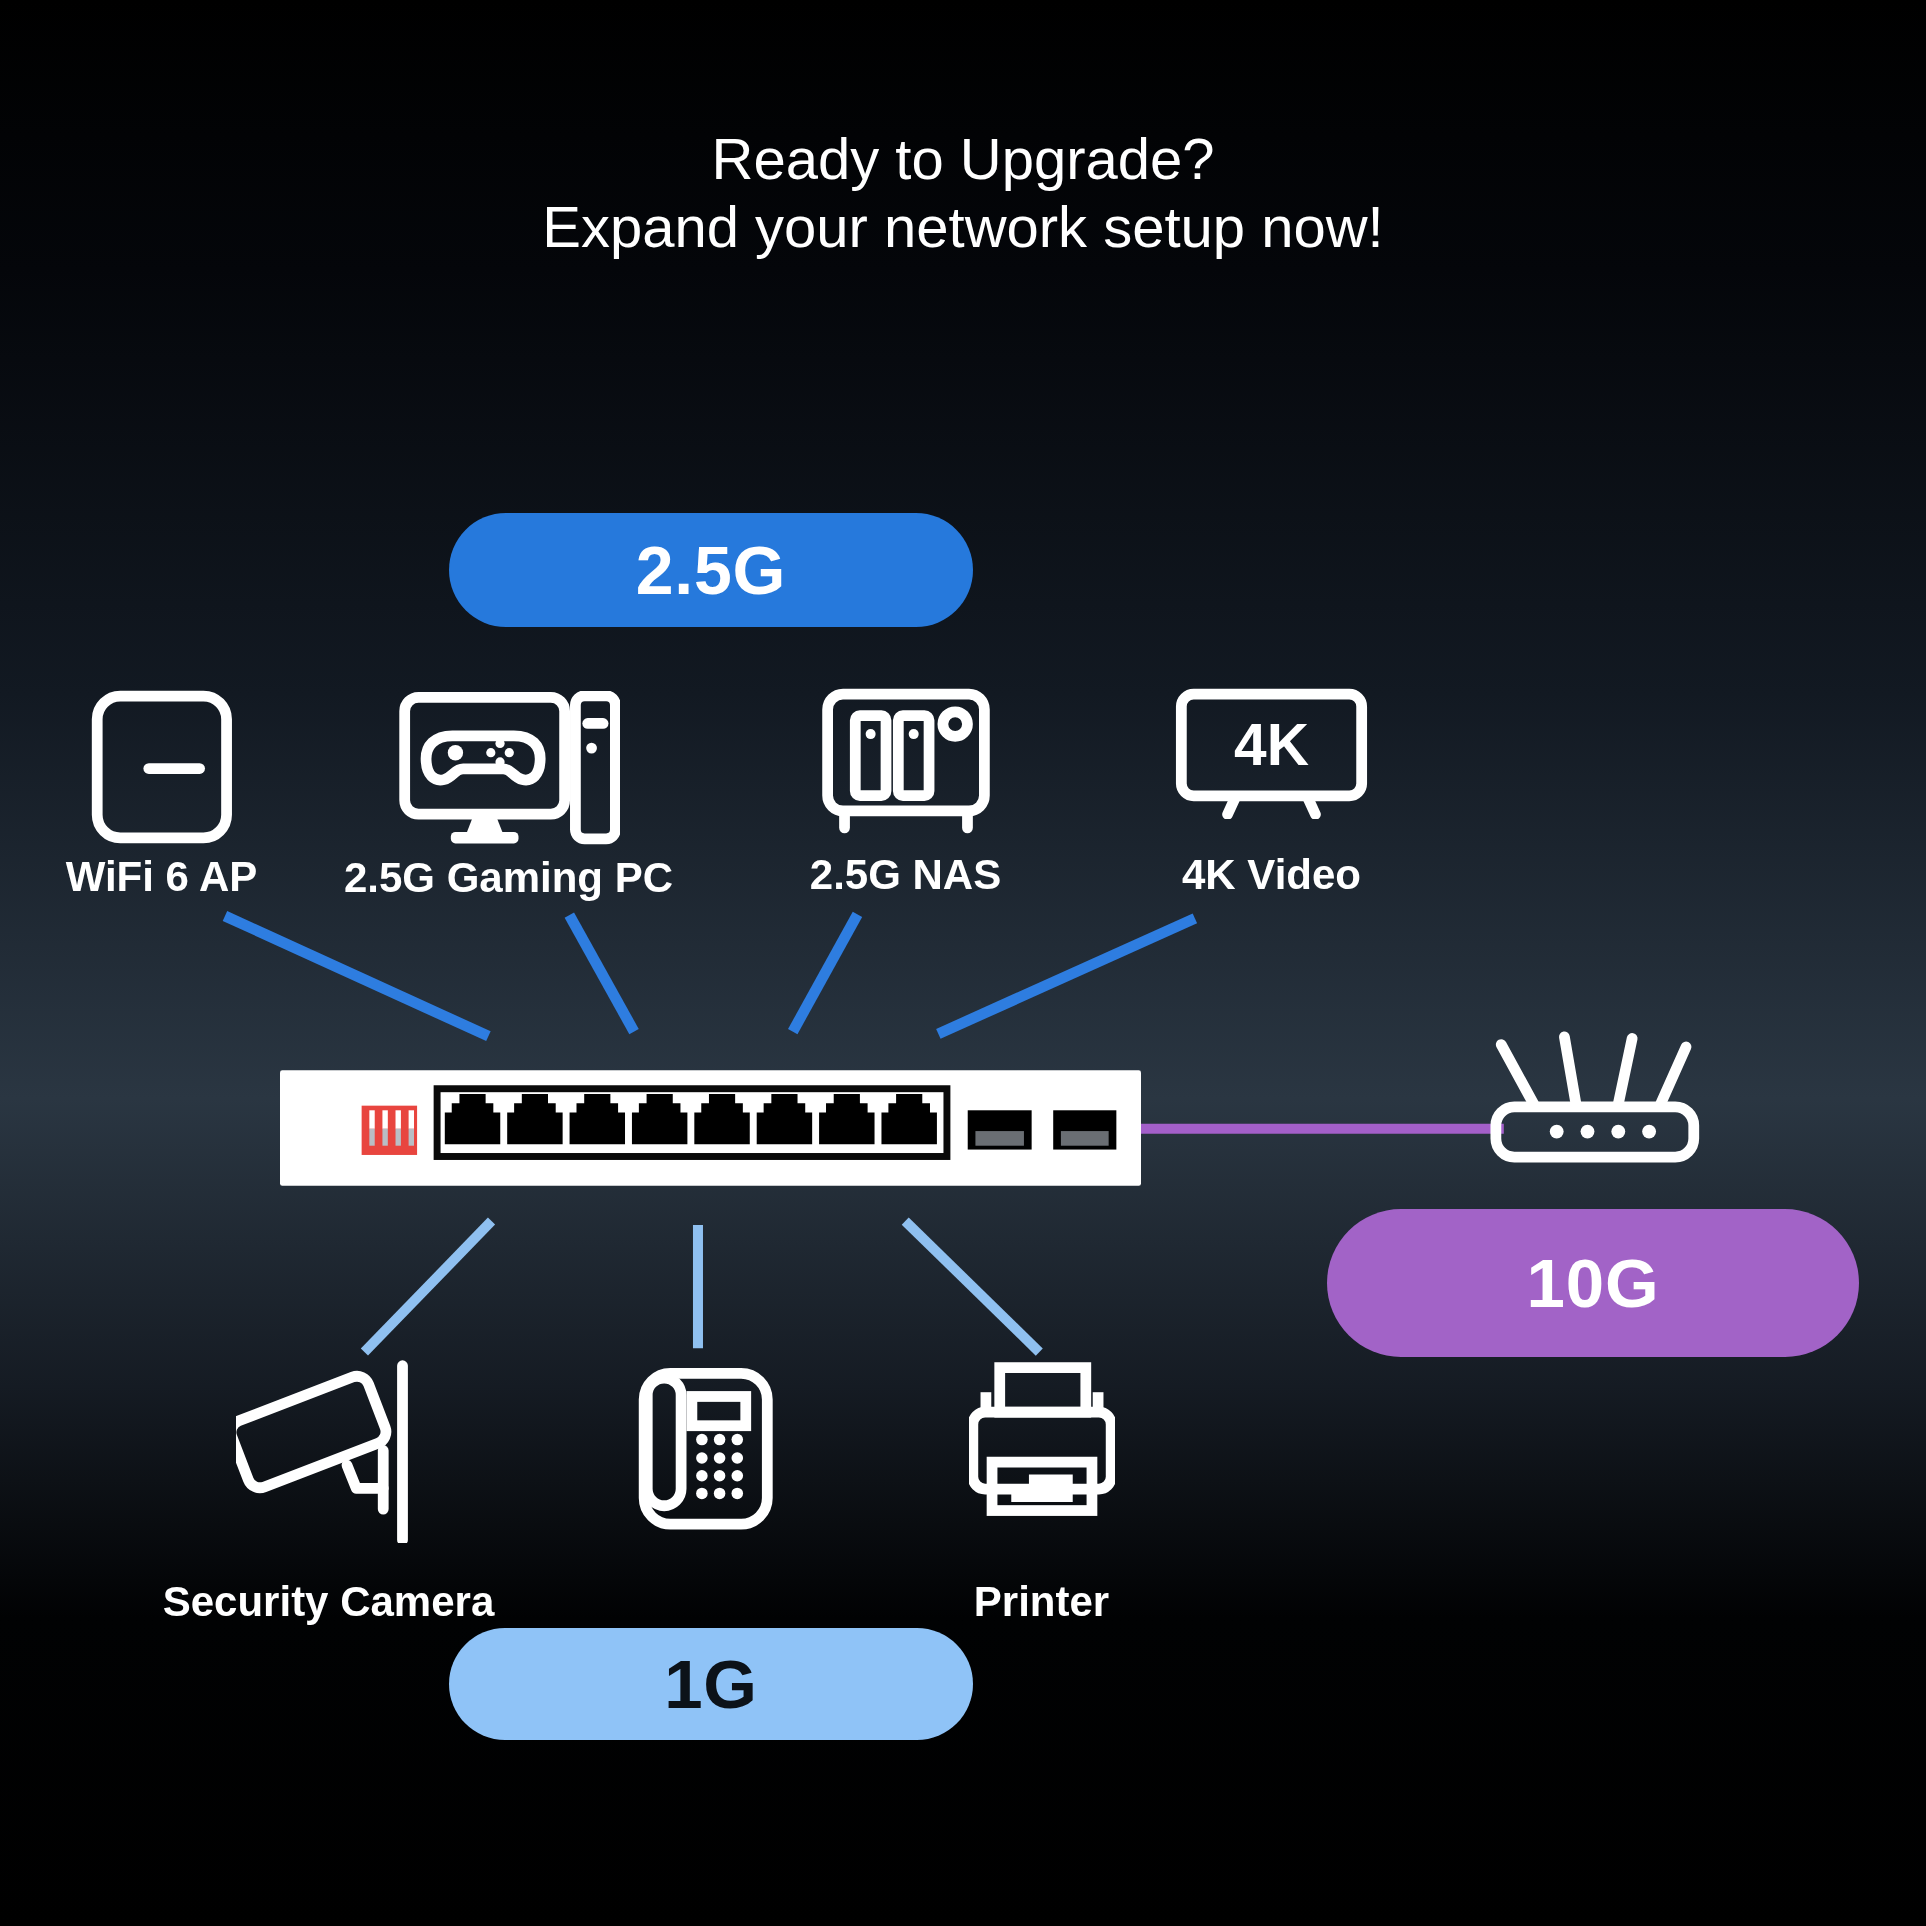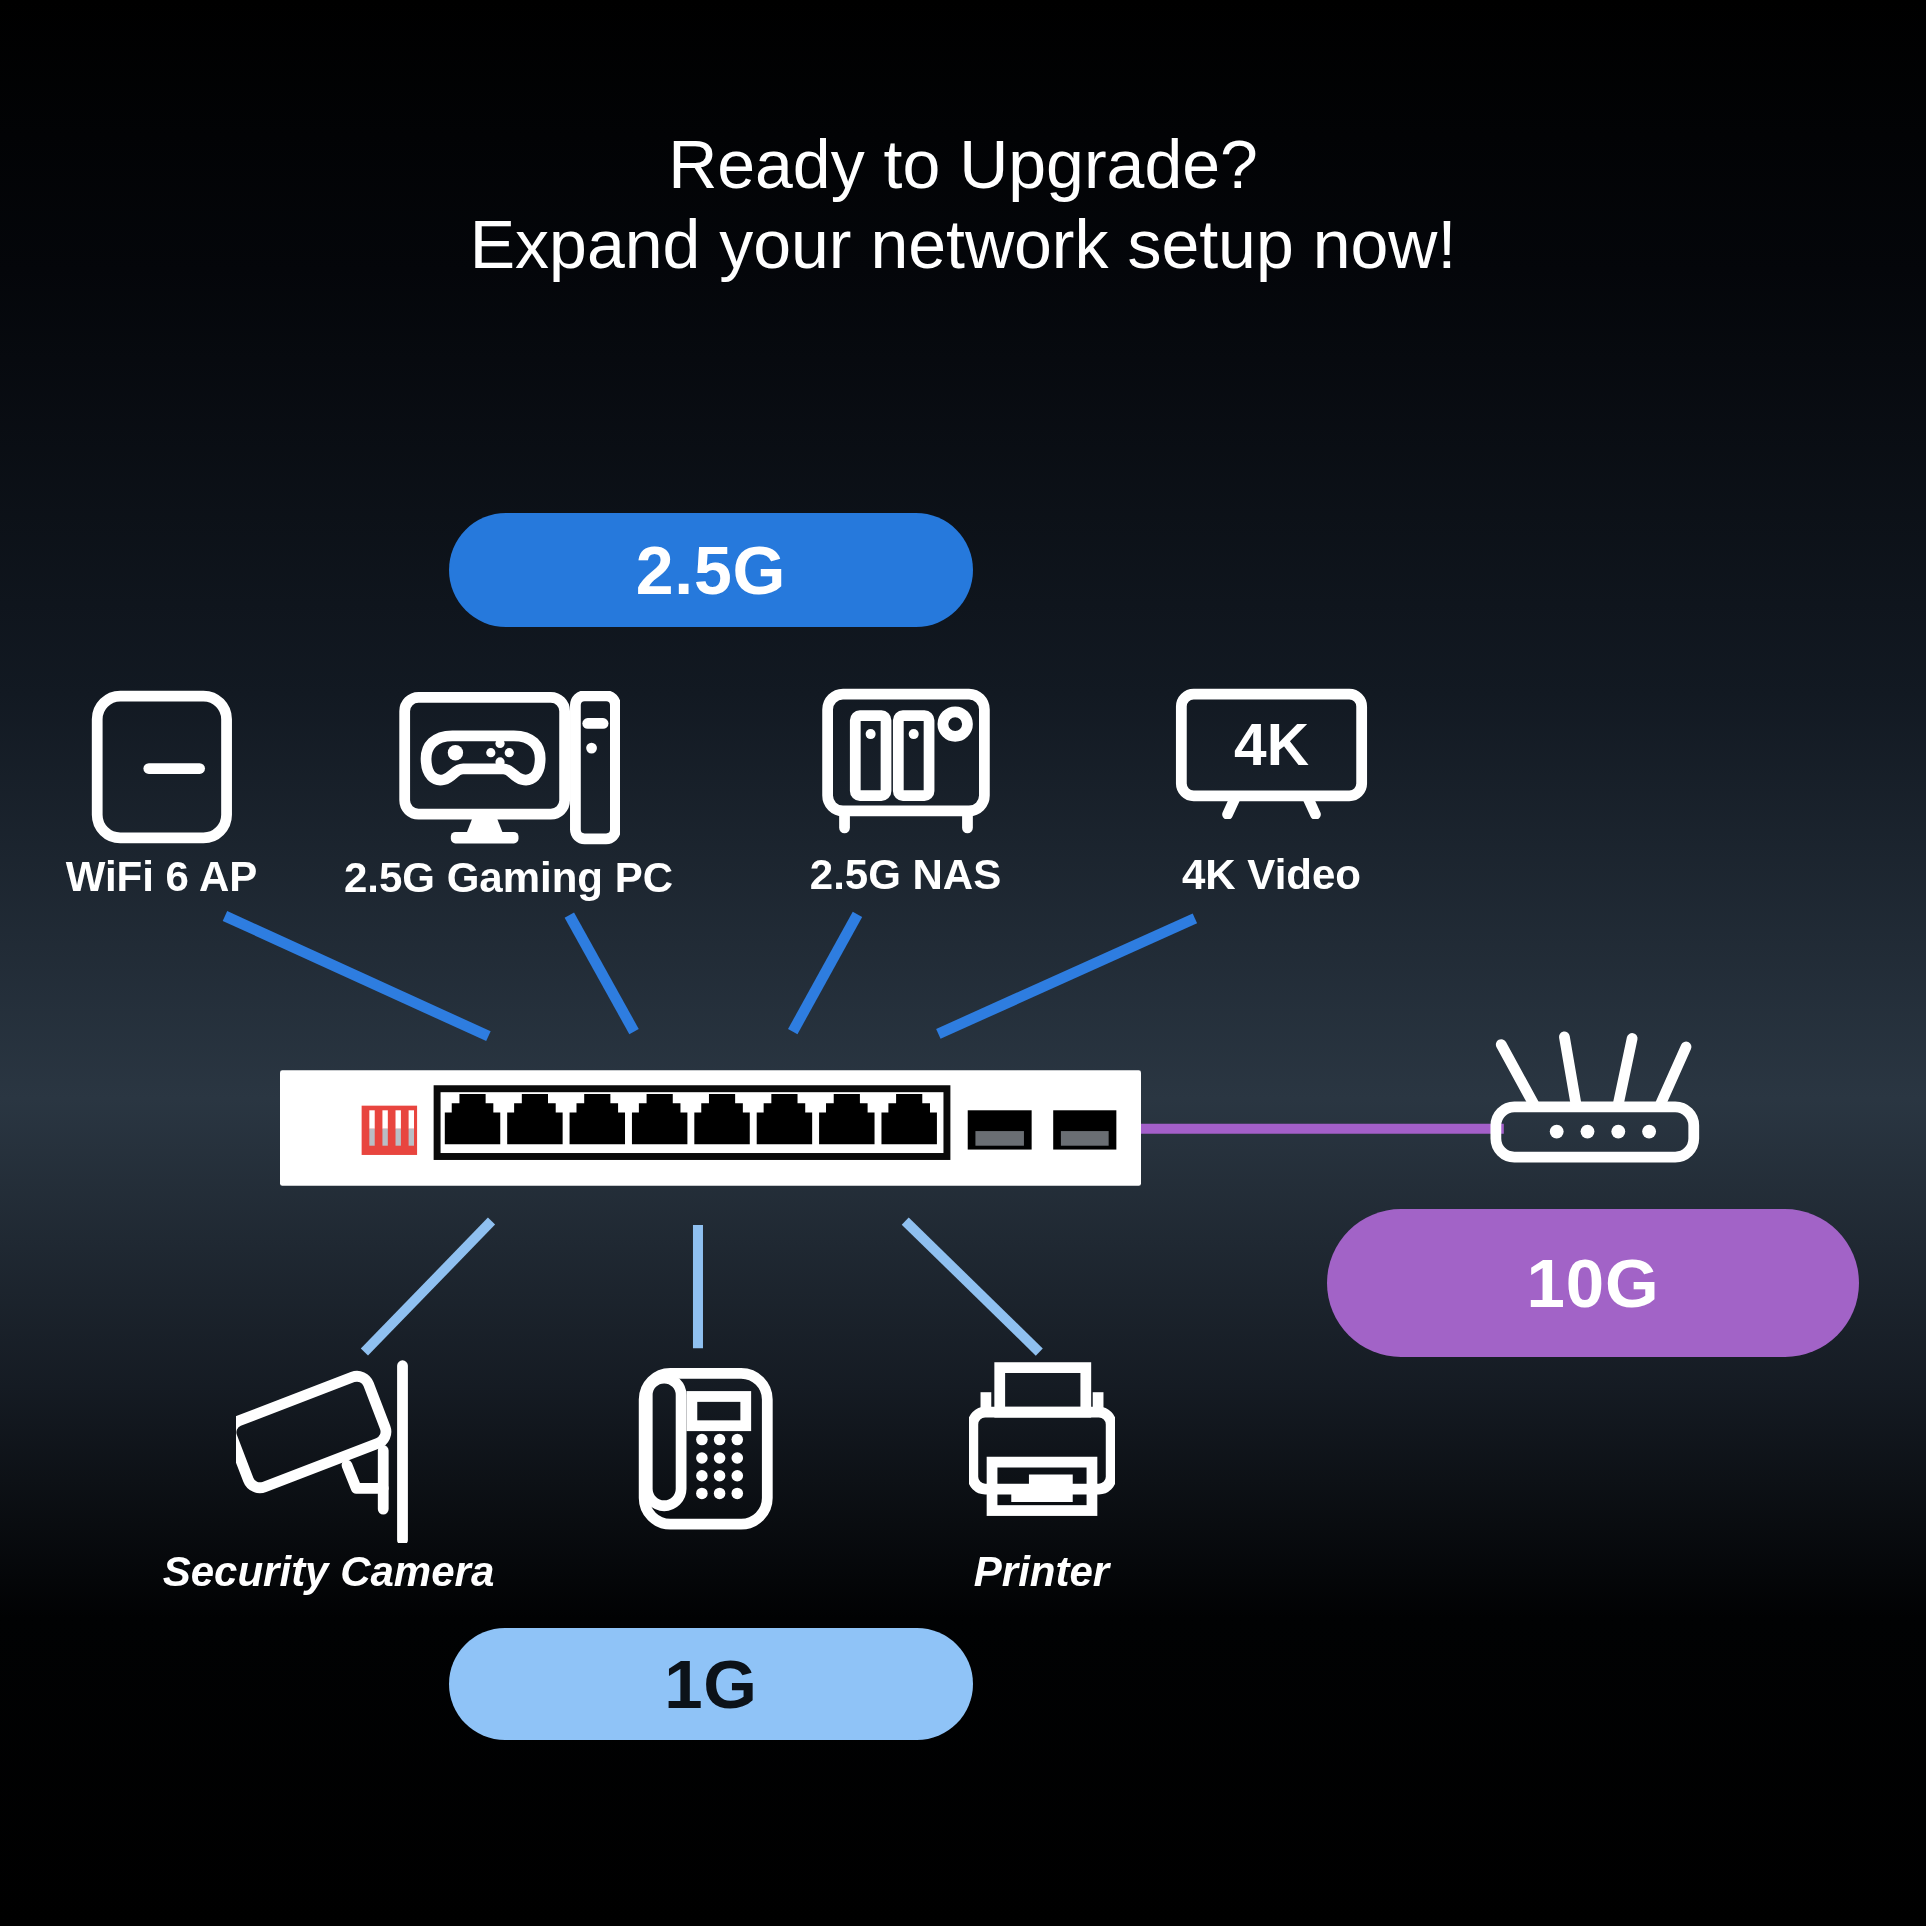--- a/index.html
+++ b/index.html
@@ -3,36 +3,36 @@
 <meta charset="utf-8">
 <style>
   html,body{margin:0;padding:0;background:#000;}
   .canvas{
     position:relative;width:1926px;height:1926px;overflow:hidden;
     background:linear-gradient(180deg,#000000 0%,#04060a 14%,#121922 36%,#2a3642 57%,#151b23 72%,#010203 84%,#000 100%);
     font-family:"Liberation Sans",sans-serif;
   }
   .title{
     position:absolute;top:125px;left:0;width:100%;text-align:center;
-    color:#ffffff;font-size:68px;line-height:1.17;font-weight:400;
+    color:#ffffff;font-size:58px;line-height:1.17;font-weight:400;
   }
   .badge{
     position:absolute;display:flex;align-items:center;justify-content:center;
     border-radius:770px;font-weight:bold;color:#fff;letter-spacing:0.8px;
   }
   .badge-25g{left:449px;top:513px;width:524px;height:114px;background:#2679dc;font-size:68px;}
   .badge-10g{left:1327px;top:1209px;width:532px;height:148px;background:#a263c7;font-size:69px;}
   .badge-1g{left:449px;top:1628px;width:524px;height:112px;background:#8fc3f7;color:#0c1219;font-size:69px;}
   .device{position:absolute;width:385px;}
   .device svg{display:block;margin:0 auto;}
   .device .lbl{
     position:absolute;left:0;top:163px;width:100%;text-align:center;
     color:#ffffff;font-size:42px;font-weight:bold;white-space:nowrap;
   }
-  .row2 .lbl{top:190px;font-style:italic;}
+  .row2 .lbl{top:220px;}
   .d-wifi{left:-31px;top:690px;}
   .d-pc{left:316px;top:691px;}
   .d-nas{left:713px;top:688px;}
   .d-tv{left:1079px;top:688px;}
   .d-cam{left:136px;top:1358px;}
   .d-phone{left:509px;top:1358px;}
   .d-printer{left:849px;top:1358px;}
   .links,.switch-svg,.router-svg{position:absolute;}
   .links{left:0;top:0;}
   .switch-svg{left:280px;top:1070px;}

